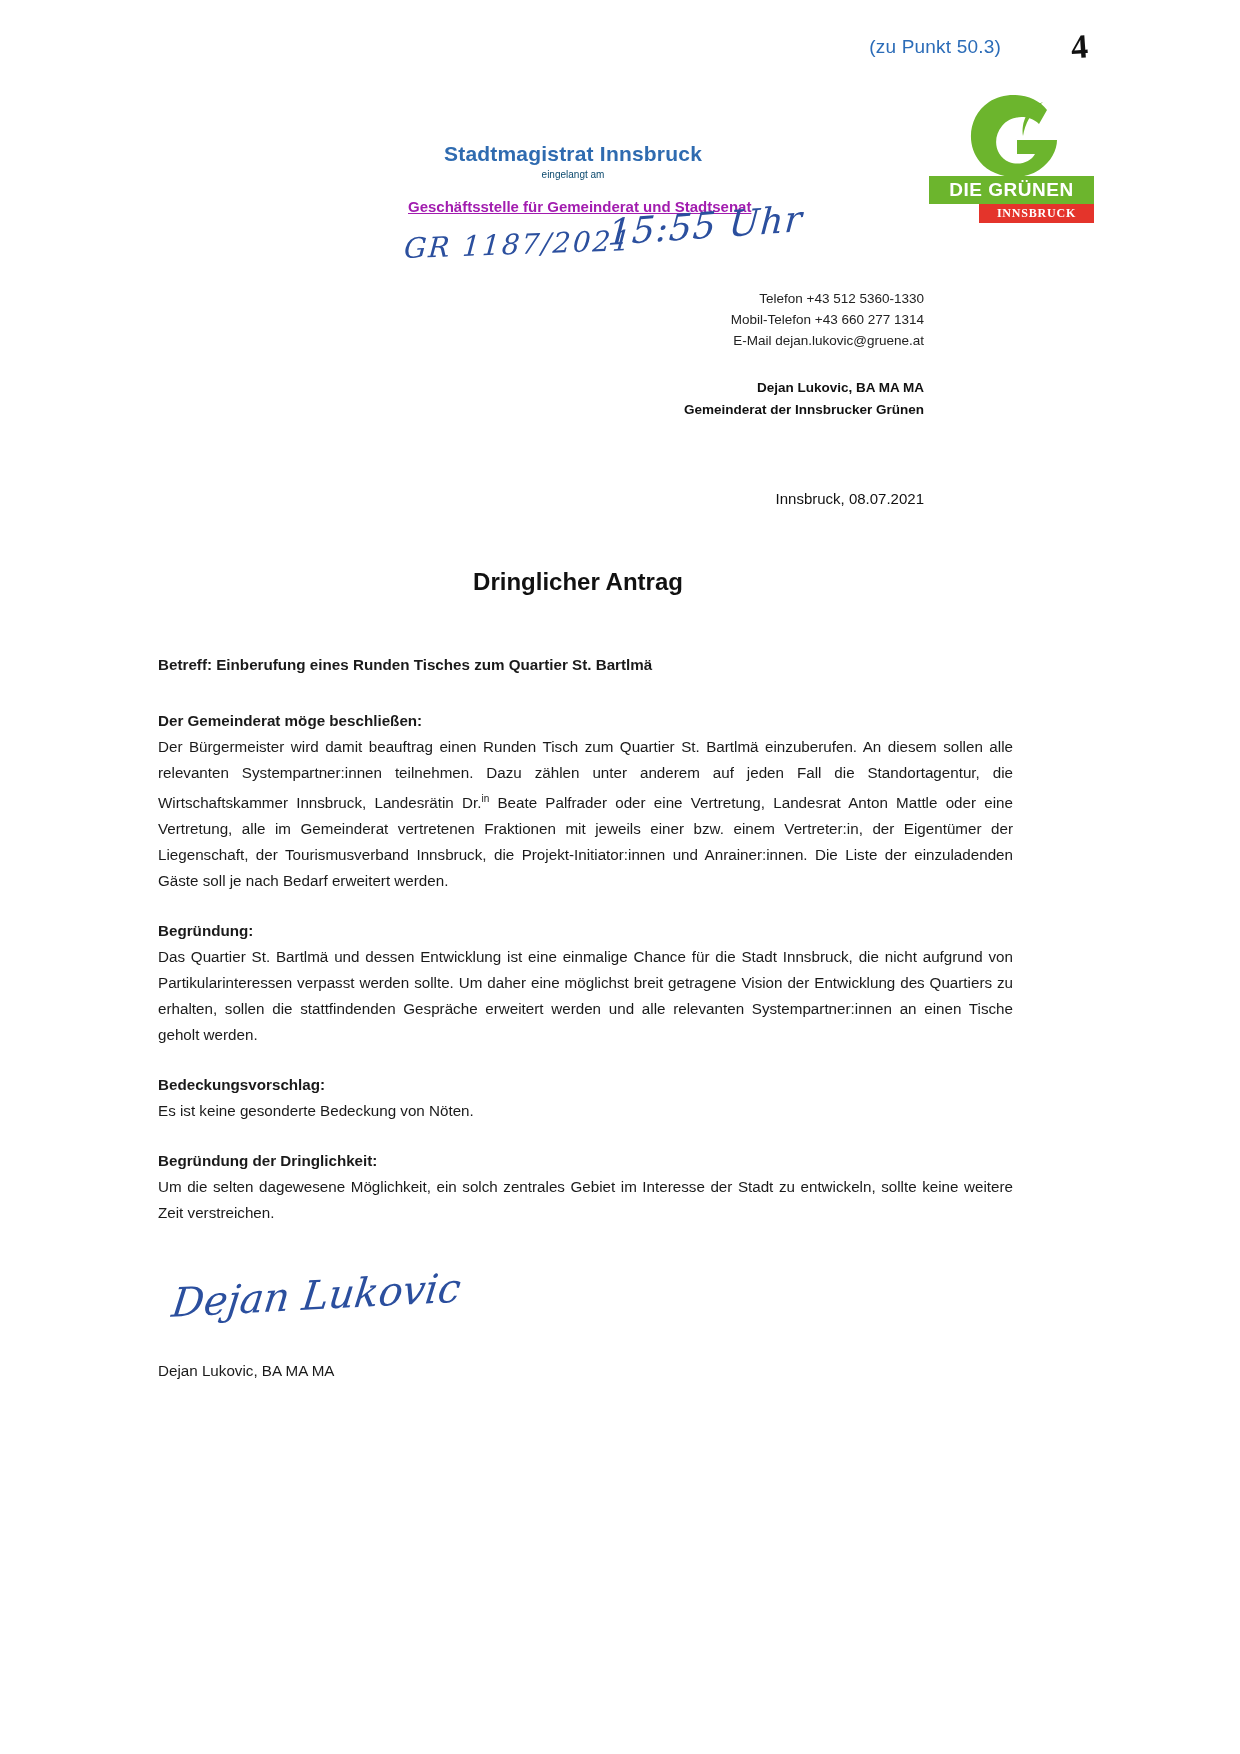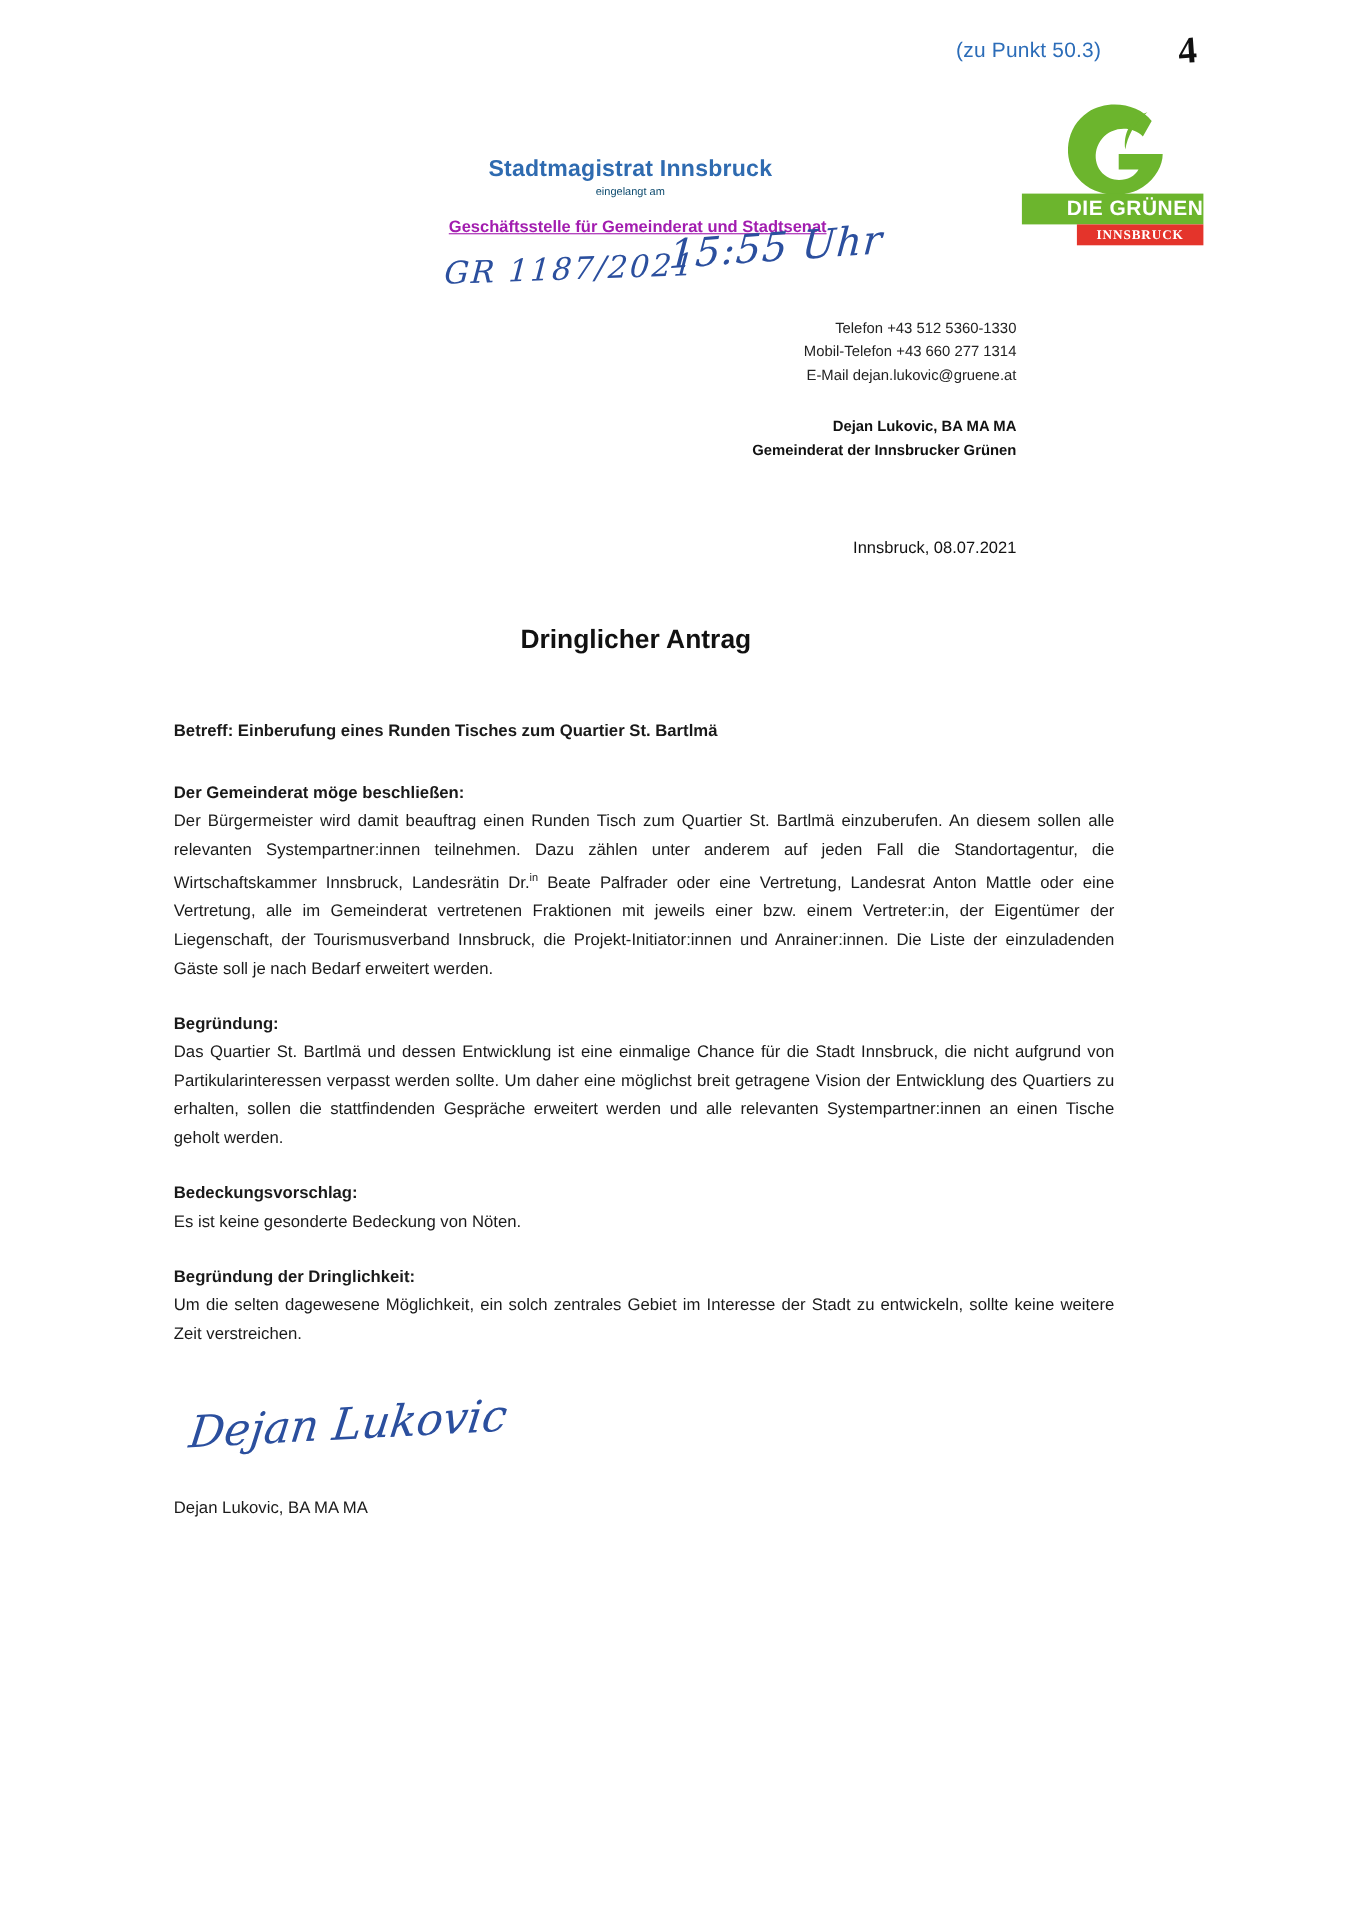--- a/index.html
+++ b/index.html
@@ -119,21 +119,21 @@
   }
   .logo-bar-green {
     position: absolute;
     left: 0;
     top: 88px;
     width: 165px;
     height: 28px;
     background: #6cb52d;
     display: flex;
     align-items: center;
-    justify-content: flex-end;
+    justify-content: center;
   }
   .logo-bar-green span {
     color: #ffffff;
     font-weight: bold;
     font-size: 19px;
     letter-spacing: 0.5px;
     font-family: "Liberation Sans", sans-serif;
   }
   .logo-bar-red {
     position: absolute;

